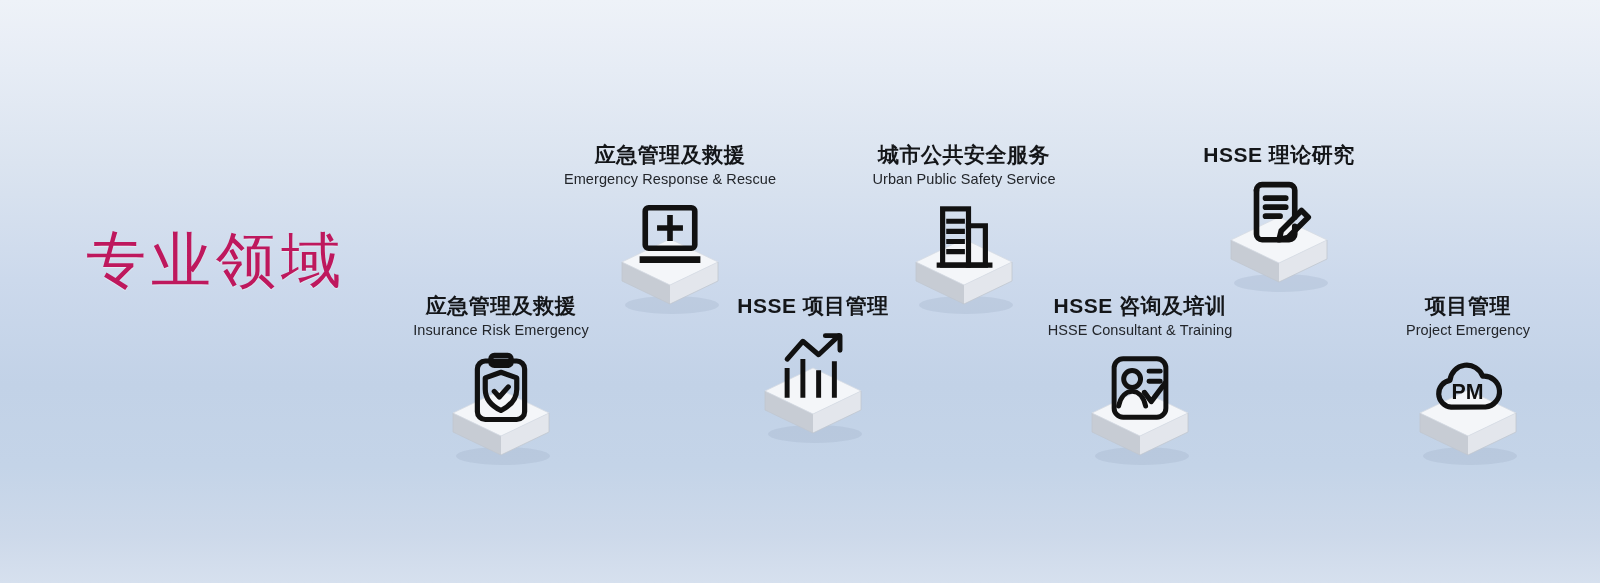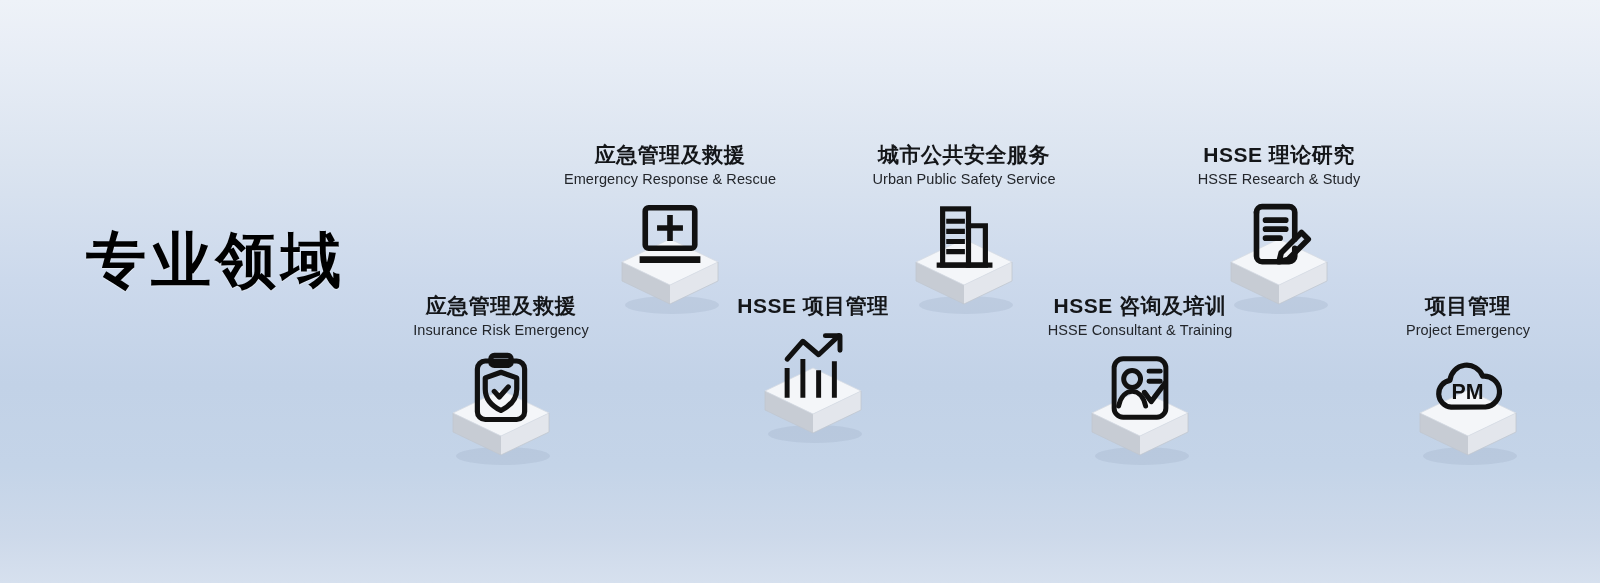--- a/index.html
+++ b/index.html
@@ -19,23 +19,23 @@
     position:relative;
   }
   #stage { position:absolute; inset:0; }
 
   
   .page-title {
     position:absolute;
     left:86px;
     top:228px;
     font-size:60px;
-    font-weight:bold;
+    font-weight:normal;
     letter-spacing:5px;
-    color:#000000;
+    color:#be185d;
     line-height:1.1;
     white-space:nowrap;
     text-shadow:0 1px 1px rgba(255,255,255,.45);
   }
 
   
   .item { position:absolute; width:260px; text-align:center; }
   .item .cn {
     font-size:21px;
     font-weight:bold;
@@ -128,21 +128,20 @@
       <rect x="13" y="7" width="23" height="50"></rect>
       <path d="M36 22 H51 V57 H36"></path>
       <path d="M18.5 18 H30.5 M18.5 27 H30.5 M18.5 36 H30.5 M18.5 45 H30.5"></path>
       <path d="M10 57 H55" stroke-width="4.6"></path>
     </svg>
       </div>
     </div>
     </div>
     <div class="item" style="left: 1149px; top: 143px;">
     <div class="cn">HSSE 理论研究</div>
-    <div class="en">HSSE Research &amp; Study</div>
     <div class="pedestal">
       <div class="cube">
 
   <svg viewBox="0 0 104 78">
     <ellipse cx="54" cy="70" rx="47" ry="9" fill="#9fb0c7" opacity="0.30"></ellipse>
     <polygon points="52,4 100,27 52,50 4,27" fill="#f4f6f9"></polygon>
     <polygon points="4,27 52,50 52,69 4,46" fill="#c7ccd4"></polygon>
     <polygon points="100,27 52,50 52,69 100,46" fill="#e3e6ec"></polygon>
     <polygon points="52,4 100,27 52,50 4,27" fill="none" stroke="#d7dce3" stroke-width="0.8"></polygon>
     <polyline points="4,27 4,46 52,69 100,46 100,27" fill="none" stroke="#c0c6cf" stroke-width="0.8"></polyline>

